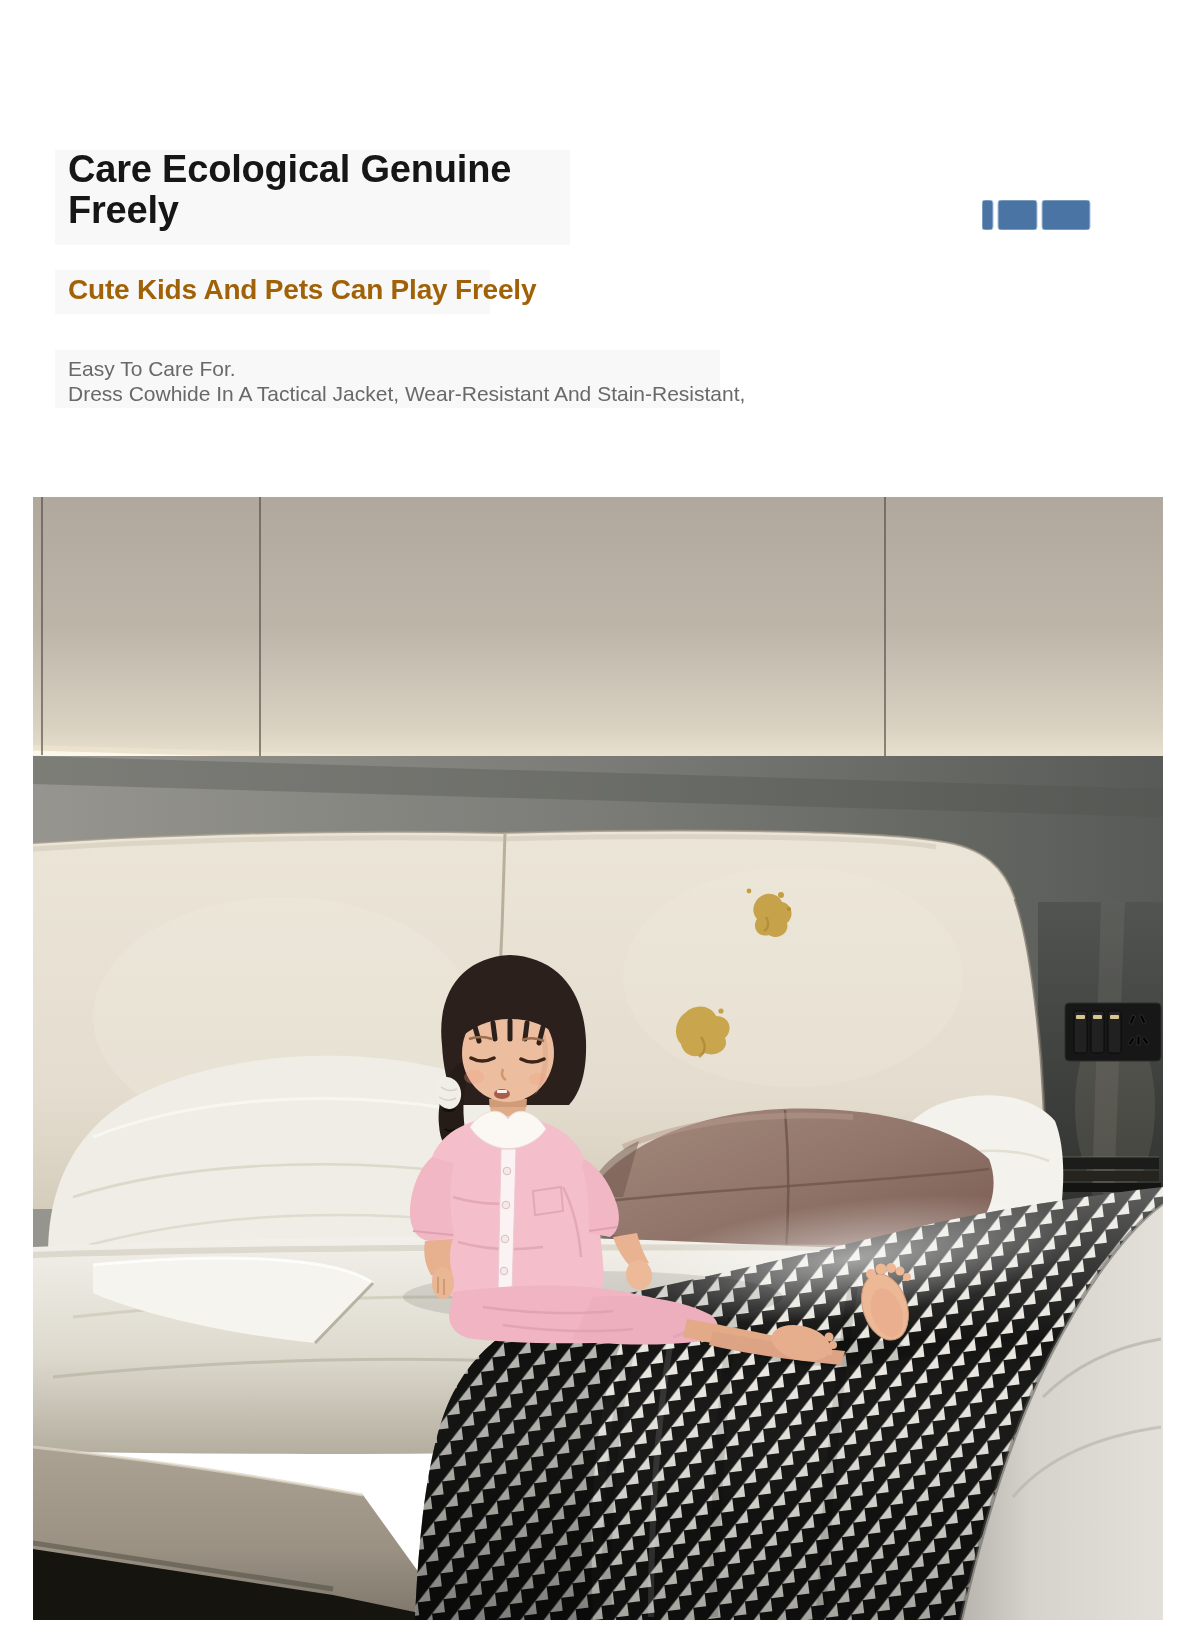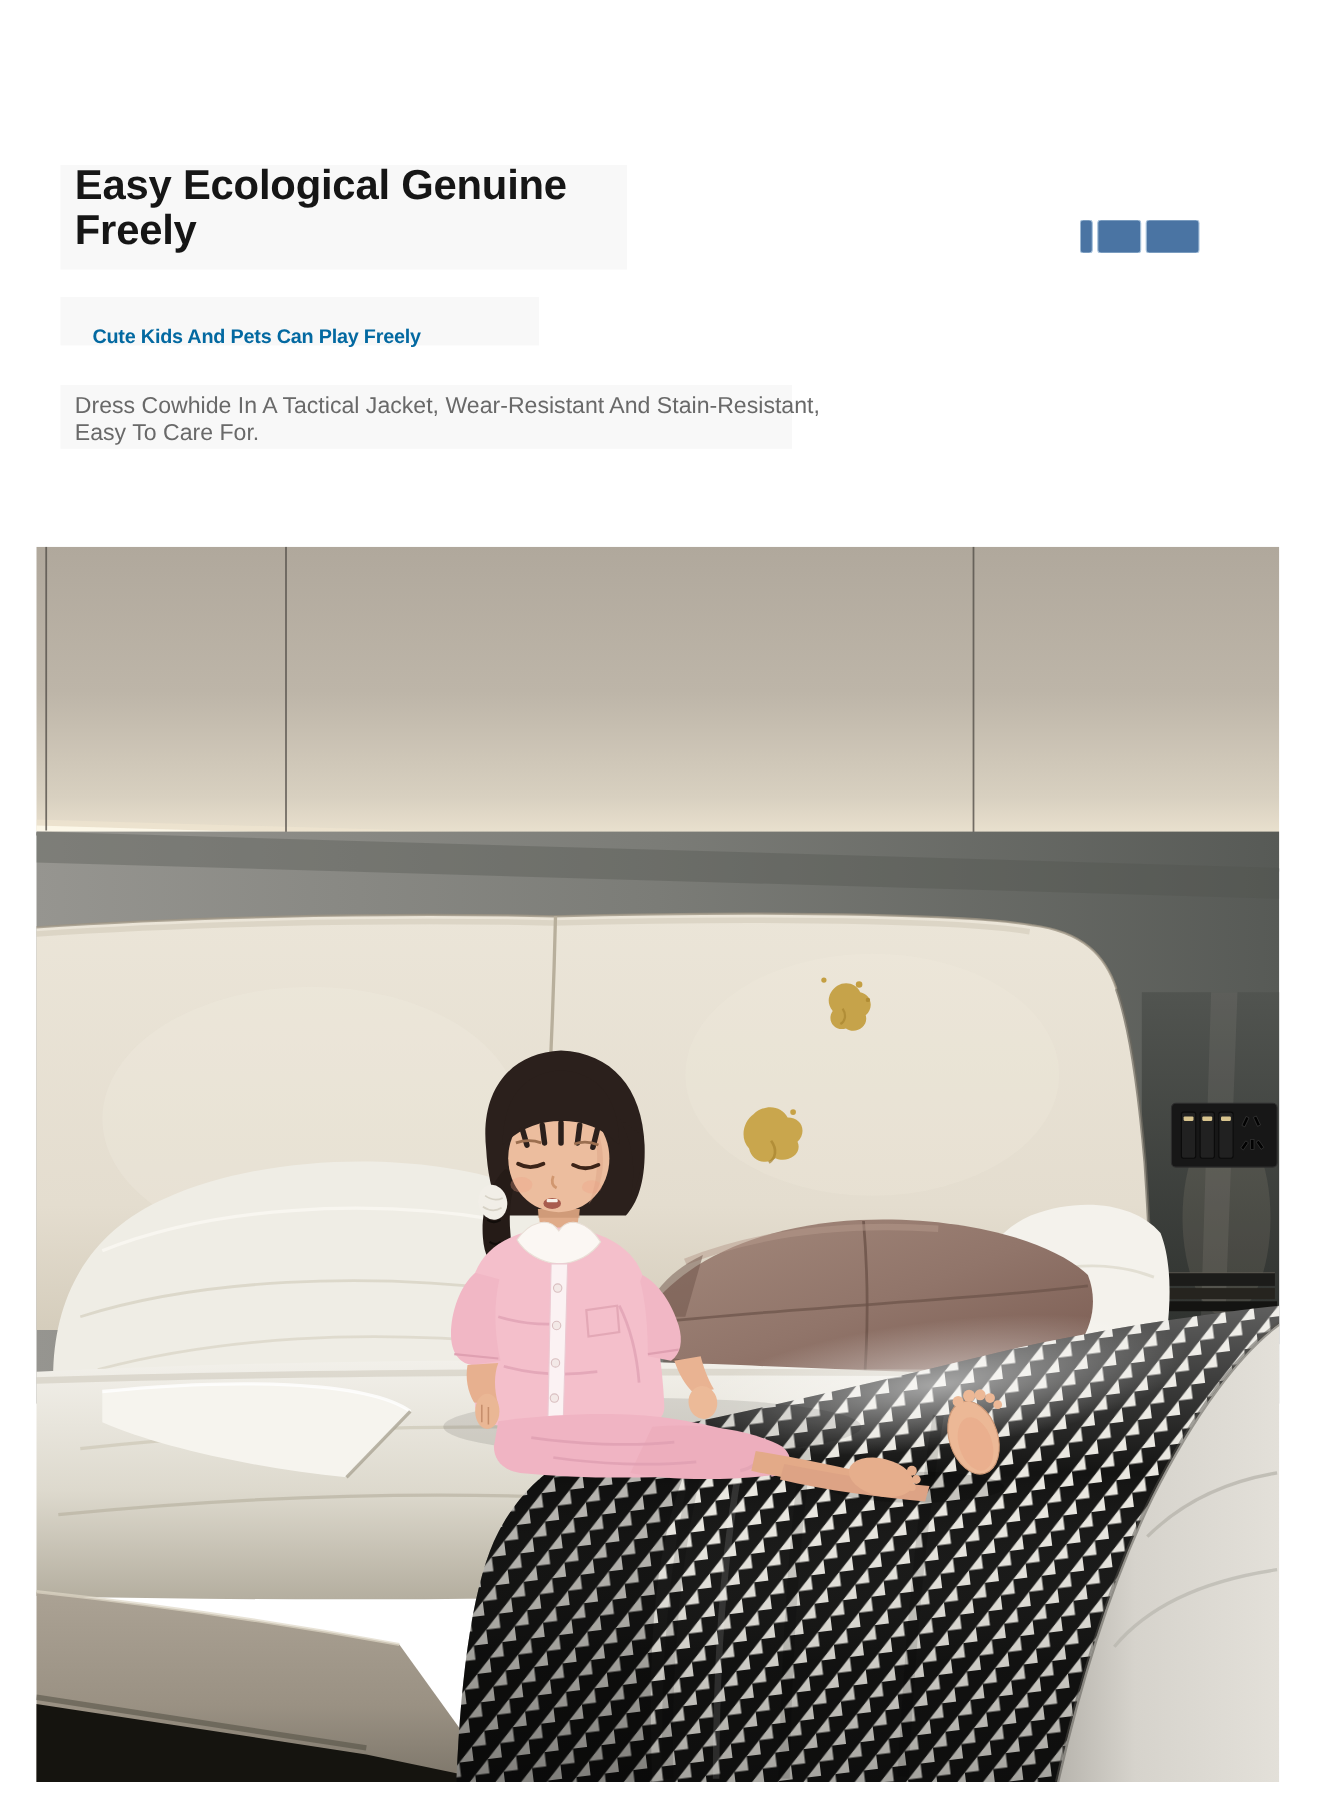--- a/index.html
+++ b/index.html
@@ -2,46 +2,46 @@
 <html><head>
 <meta charset="utf-8">
 <style>
   html,body{margin:0;padding:0;background:#ffffff;}
   .page{position:relative;width:1200px;height:1634px;background:#fff;overflow:hidden;
         font-family:"Liberation Sans",sans-serif;}
   .hl{position:absolute;background:#f8f8f8;}
   .title{position:absolute;left:68px;top:149px;margin:0;font-size:38px;line-height:41px;
          font-weight:bold;color:#161616;letter-spacing:-0.2px;}
   .title span{display:block;}
-  .subtitle{position:absolute;left:68px;top:274px;margin:16px;font-size:18px;line-height:32px;
-            font-weight:bold;color:#0369a1;letter-spacing:-0.2px;}
+  .subtitle{position:absolute;left:68px;top:274px;margin:0;font-size:28px;line-height:32px;
+            font-weight:bold;color:#a16207;letter-spacing:-0.2px;}
   .desc{position:absolute;left:68px;top:356px;font-size:21px;line-height:25px;color:#696969;}
   .deco-bars{position:absolute;left:982px;top:200px;}
   .photo{position:absolute;left:33px;top:497px;width:1130px;height:1123px;margin:0;}
   .photo svg{display:block;}
 </style>
 </head>
 <body>
 
 <div class="page">
 
   <div class="hl" style="left:55px;top:150px;width:515px;height:95px;"></div>
   <div class="hl" style="left:55px;top:270px;width:435px;height:44px;"></div>
   <div class="hl" style="left:55px;top:350px;width:665px;height:58px;"></div>
 
   <h1 class="title">
-    <span>Easy Ecological Genuine</span>
+    <span>Care Ecological Genuine</span>
     <span>Freely</span>
   </h1>
 
   <h2 class="subtitle">Cute Kids And Pets Can Play Freely</h2>
 
   <div class="desc">
+    <div>Easy To Care For.</div>
     <div>Dress Cowhide In A Tactical Jacket, Wear-Resistant And Stain-Resistant,</div>
-    <div>Easy To Care For.</div>
   </div>
 
   <svg class="deco-bars" width="110" height="30" viewBox="0 0 110 30">
     <rect x="0" y="0" width="11" height="30" rx="3" stroke="#a9c3dc" stroke-width="1" fill="#4a74a3"></rect>
     <rect x="16" y="0" width="39" height="30" rx="3" stroke="#a9c3dc" stroke-width="1" fill="#4a74a3"></rect>
     <rect x="60" y="0" width="48" height="30" rx="3" stroke="#a9c3dc" stroke-width="1" fill="#4a74a3"></rect>
   </svg>
 
   <figure class="photo">
   <svg width="1130" height="1123" viewBox="0 0 1130 1123">

